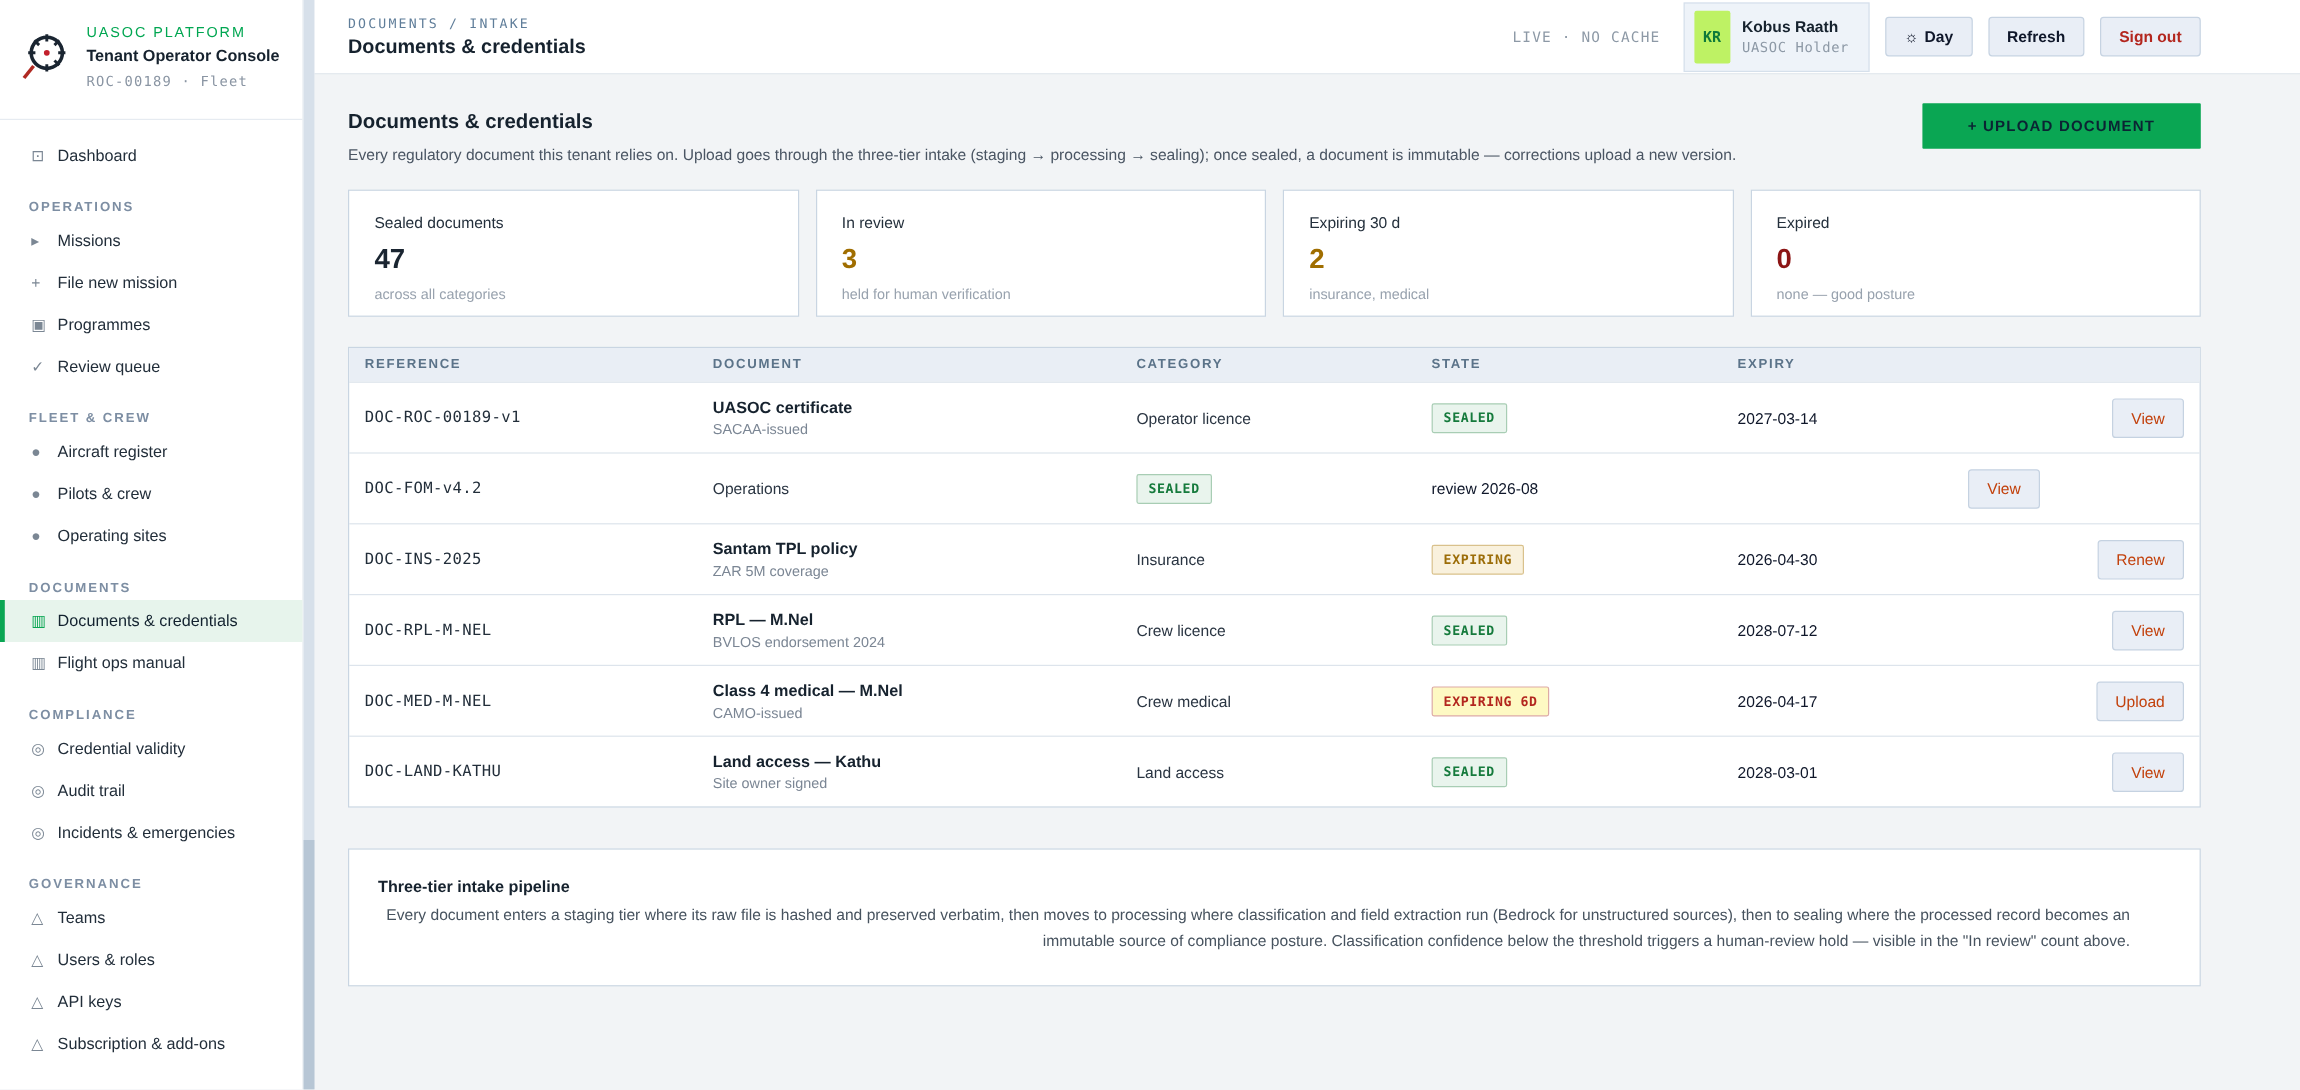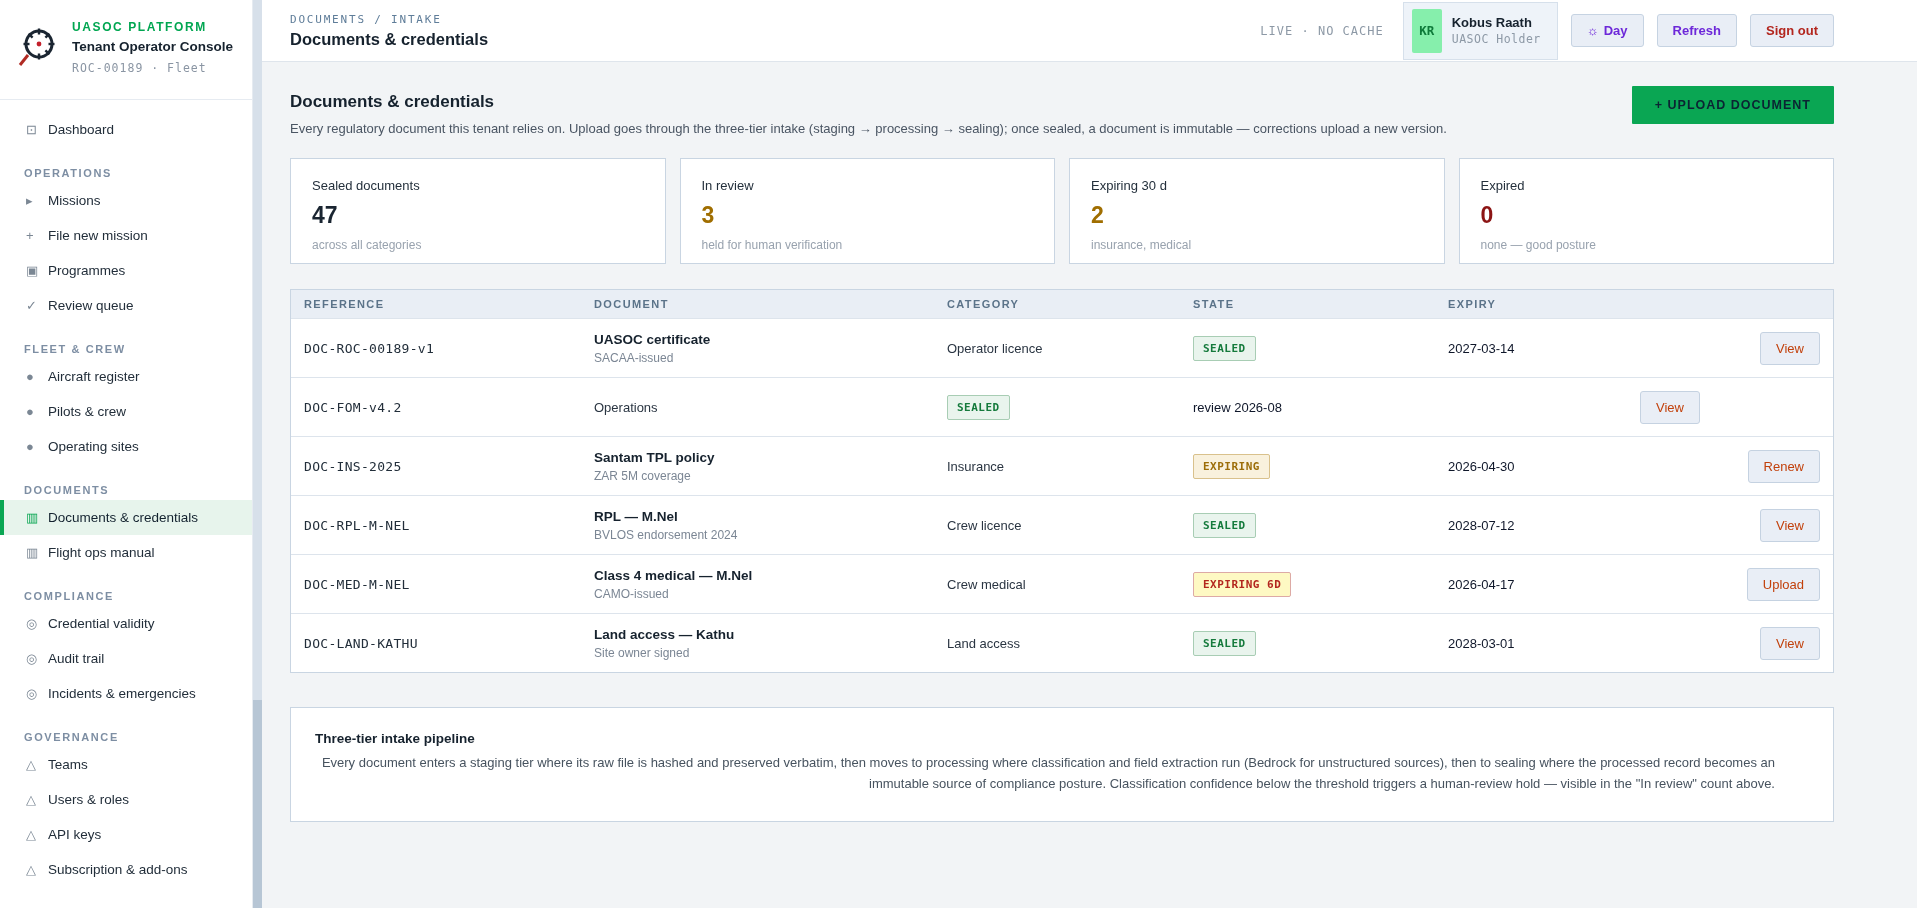--- a/index.html
+++ b/index.html
@@ -16,21 +16,21 @@
   .sidebar {
     width:253px; height:908px; background:#ffffff; flex:0 0 253px;
     border-right:1px solid #e6ebf1; position:relative;
   }
   .side-scroll { width:9px; height:908px; background:#d7e0ea; flex:0 0 9px; position:relative; }
   .side-scroll .thumb { position:absolute; left:0; width:9px; top:700px; height:208px; background:#b7c6d5; }
 
   .logo-block { display:flex; align-items:flex-start; padding:18px 14px 0 16px; height:100px; border-bottom:1px solid #e6ebf1; }
   .logo-icon { width:42px; height:46px; margin-top:6px; flex:0 0 42px; }
   .logo-text { margin-left:14px; padding-top:2px; }
-  .brand-platform { color:#00a651; font-size:12px; font-weight:bold; letter-spacing:1.6px; }
+  .brand-platform { color:#00a651; font-size:12px; font-weight:normal; letter-spacing:1.6px; }
   .brand-console { color:#16222e; font-size:13.5px; font-weight:bold; margin-top:5px; }
   .brand-tenant { color:#8a95a3; font-size:11.5px; margin-top:7px; letter-spacing:1px; }
 
   .nav { padding-top:12px; }
   .nav-section { height:20px; margin-top:16px; padding-left:24px; display:flex; align-items:center;
     font-size:11px; font-weight:bold; letter-spacing:1.6px; color:#7d8ea3; }
   .nav-item { height:35px; display:flex; align-items:center; padding-left:26px; cursor:pointer; }
   .nav-item .nicon { width:22px; flex:0 0 22px; color:#7b8794; font-size:13px; text-align:left; }
   .nav-item .nlabel { font-size:13.5px; color:#222e3a; }
   .nav-item.active { background:#e7f4ec; border-left:4px solid #0aa653; padding-left:22px; }
@@ -41,36 +41,36 @@
   .main { flex:1 1 auto; display:flex; flex-direction:column; min-width:0; }
 
   .topbar { height:62px; background:#ffffff; border-bottom:1px solid #dfe5ec;
     display:flex; align-items:center; justify-content:space-between; padding:0 83px 0 28px; flex:0 0 62px; }
   .crumb { font-size:11px; letter-spacing:1.8px; color:#5f7d99; }
   .topbar-title { font-size:16.5px; font-weight:bold; color:#16222e; margin-top:4px; }
   .top-right { display:flex; align-items:center; gap:13px; }
   .live-status { font-size:12px; letter-spacing:1px; color:#8d99a6; margin-right:6px; }
   .user-chip { display:flex; align-items:center; gap:10px; background:#eef3f9; border:1px solid #d6e0eb;
     padding:6px 16px 6px 8px; }
-  .avatar { width:30px; height:44px; background:#86efac; color:#0e7a3a; font-weight:bold; font-size:12.5px;
+  .avatar { width:30px; height:44px; background:#bef264; color:#0e7a3a; font-weight:bold; font-size:12.5px;
     display:flex; align-items:center; justify-content:center; border-radius:2px; }
   .user-name { font-size:13px; font-weight:bold; color:#16222e; }
   .user-role { font-size:11.5px; color:#8d99a6; letter-spacing:0.5px; margin-top:2px; }
   .top-btn { background:#e9eef6; border:1px solid #c6d3e2; border-radius:3px; padding:8px 15px;
-    font-size:13px; font-weight:bold; color:#6d28d9; font-family:"Liberation Sans",sans-serif; cursor:pointer; }
+    font-size:13px; font-weight:bold; color:#0f172a; font-family:"Liberation Sans",sans-serif; cursor:pointer; }
   .top-btn .sun { font-weight:normal; margin-right:5px; }
   .top-btn.signout { color:#b3261e; }
 
   .content { padding:24px 83px 0 28px; flex:1 1 auto; }
 
   .page-head { display:flex; justify-content:space-between; align-items:flex-start; }
   .page-title { font-size:17px; font-weight:bold; color:#16222e; margin-top:6px; }
   .page-desc { font-size:13px; color:#4a5563; margin-top:9px; max-width:1350px; }
   .upload-btn { background:#0aa653; color:#0b2433; border:none; font-weight:bold; font-size:12.5px;
-    letter-spacing:1px; padding:12px 23px; cursor:pointer; font-family:"Liberation Sans",sans-serif; border-radius:1px; }
+    letter-spacing:1px; padding:12px 38px; cursor:pointer; font-family:"Liberation Sans",sans-serif; border-radius:1px; }
 
   .stats-row { display:flex; gap:14px; margin-top:22px; }
   .stat-card { flex:1 1 0; background:#ffffff; border:1px solid #c9d5e2; height:106px; padding:19px 21px; }
   .stat-label { font-size:13px; color:#24303c; }
   .stat-value { font-size:23px; font-weight:bold; margin-top:9px; }
   .stat-value.dark { color:#1a2531; }
   .stat-value.amber { color:#a06e00; }
   .stat-value.red { color:#8c1515; }
   .stat-sub { font-size:12px; color:#98a2ae; margin-top:9px; }
 

